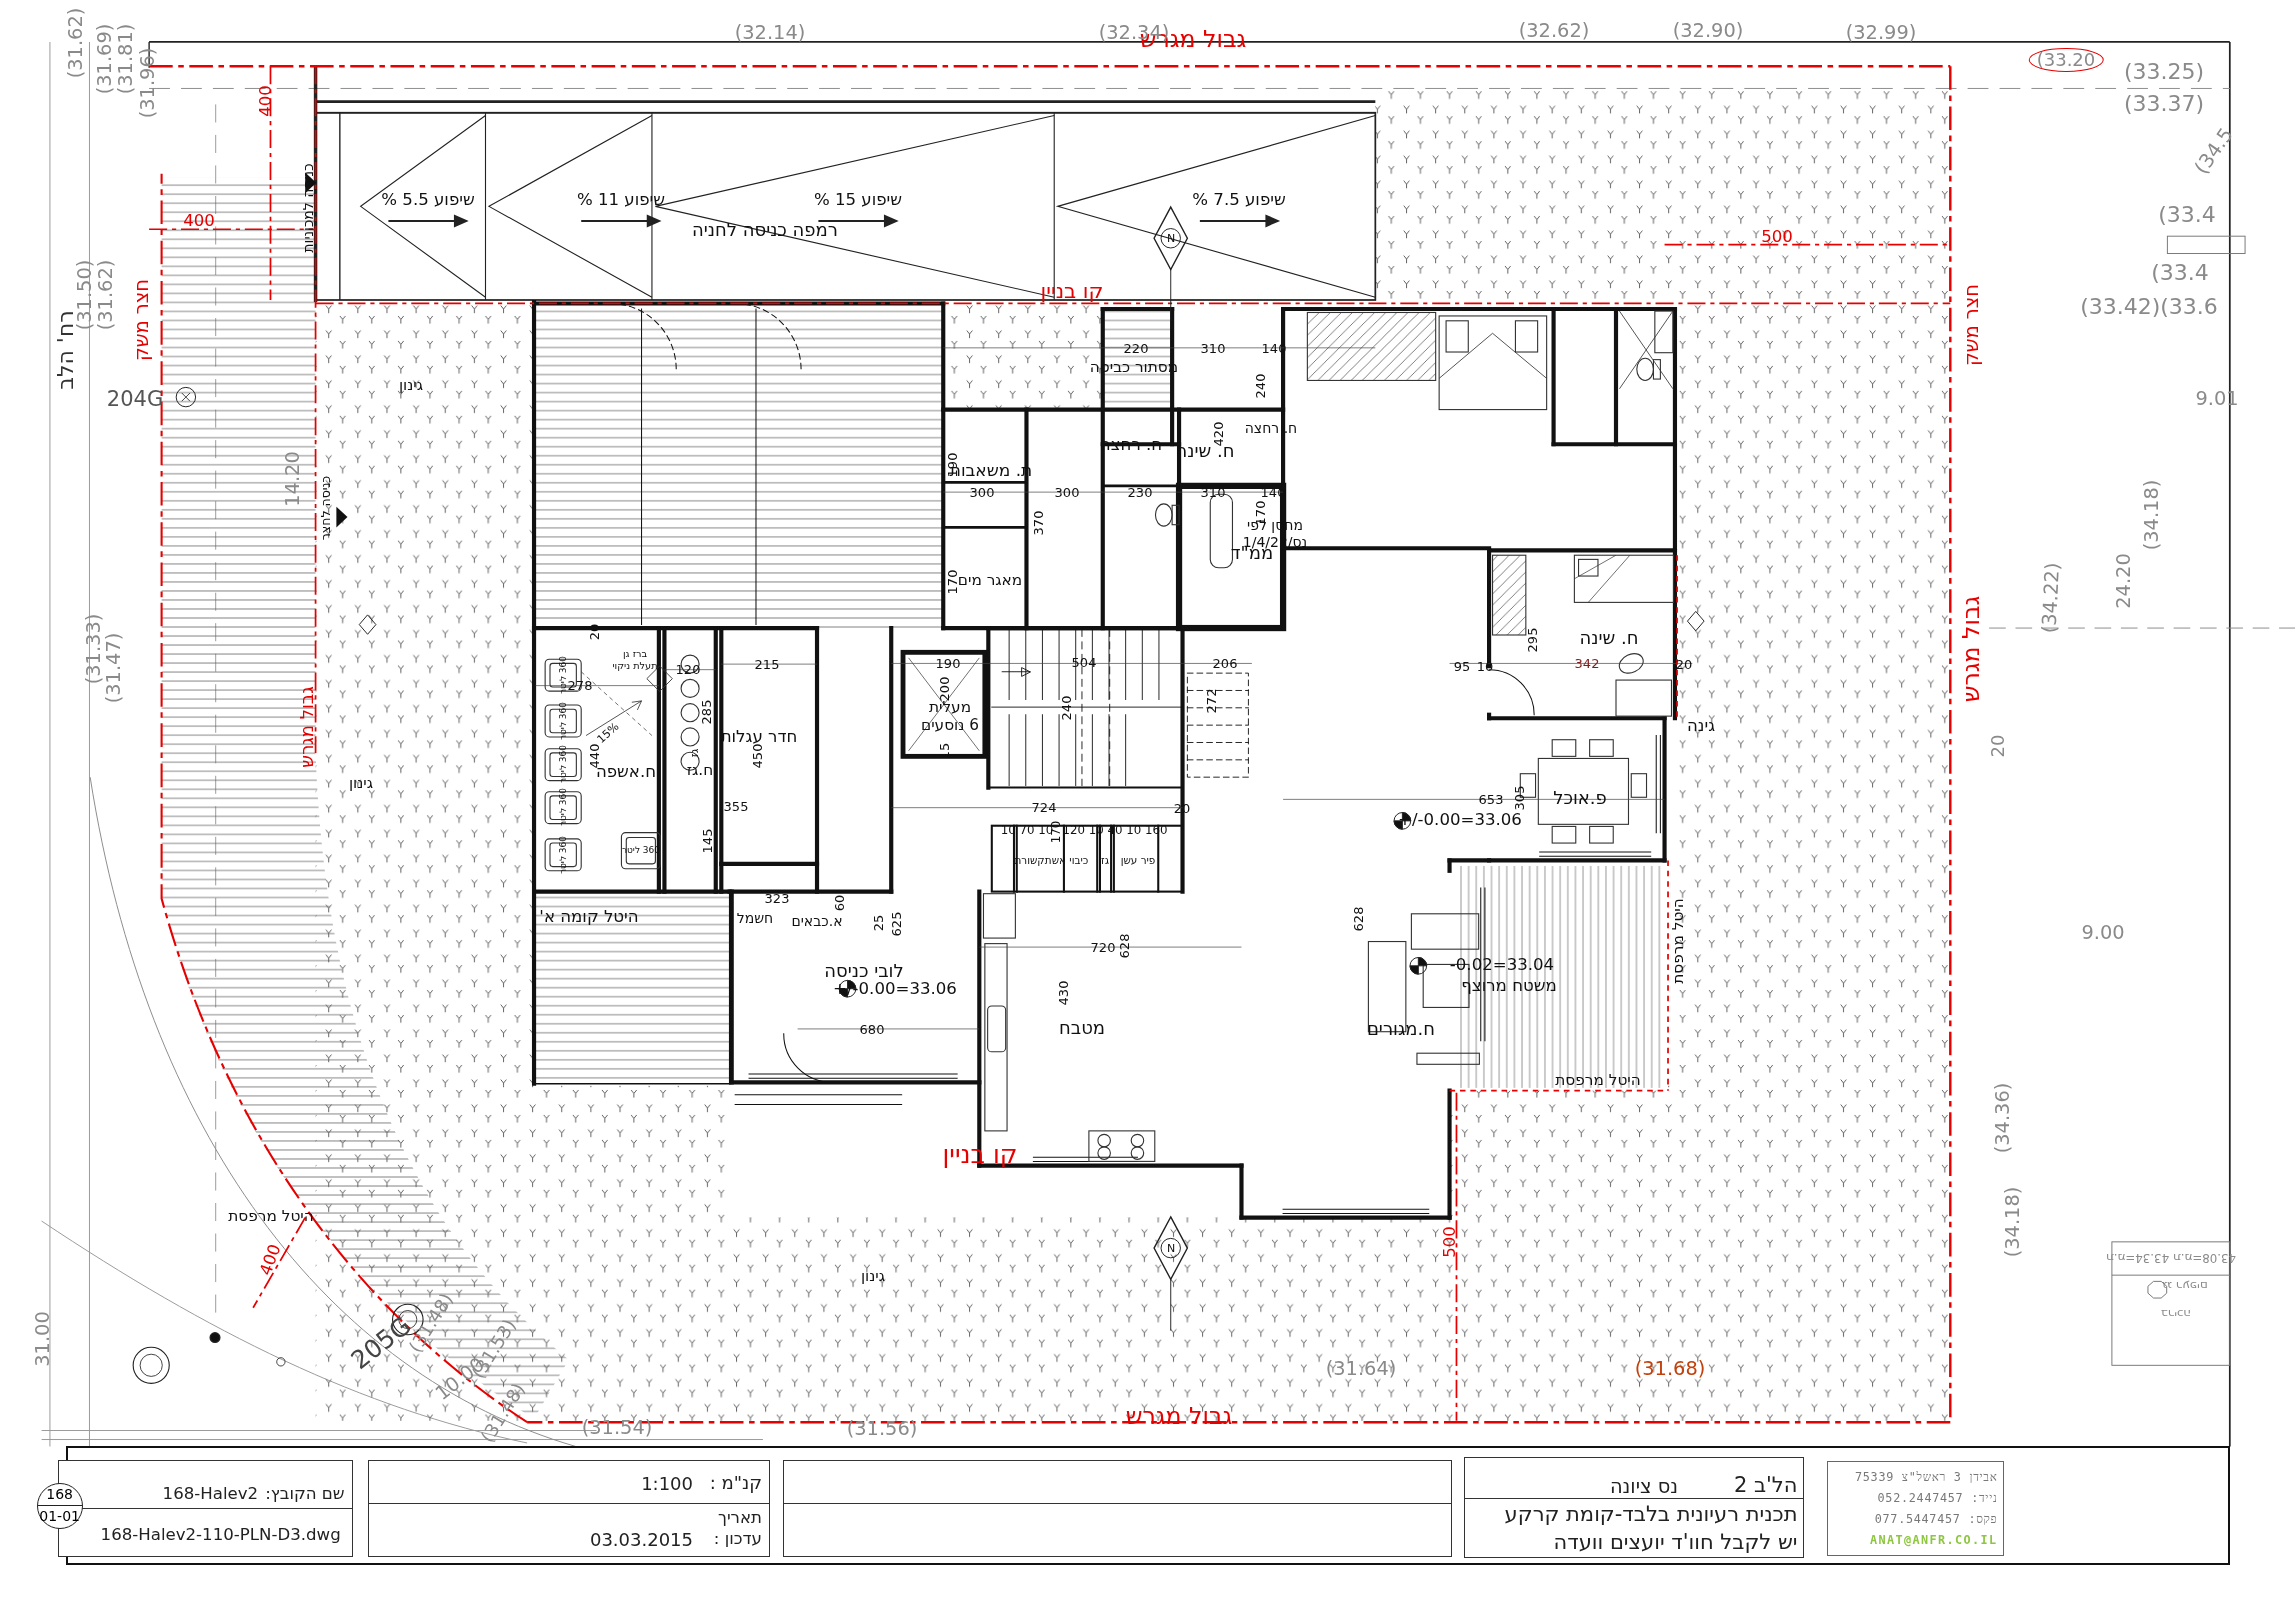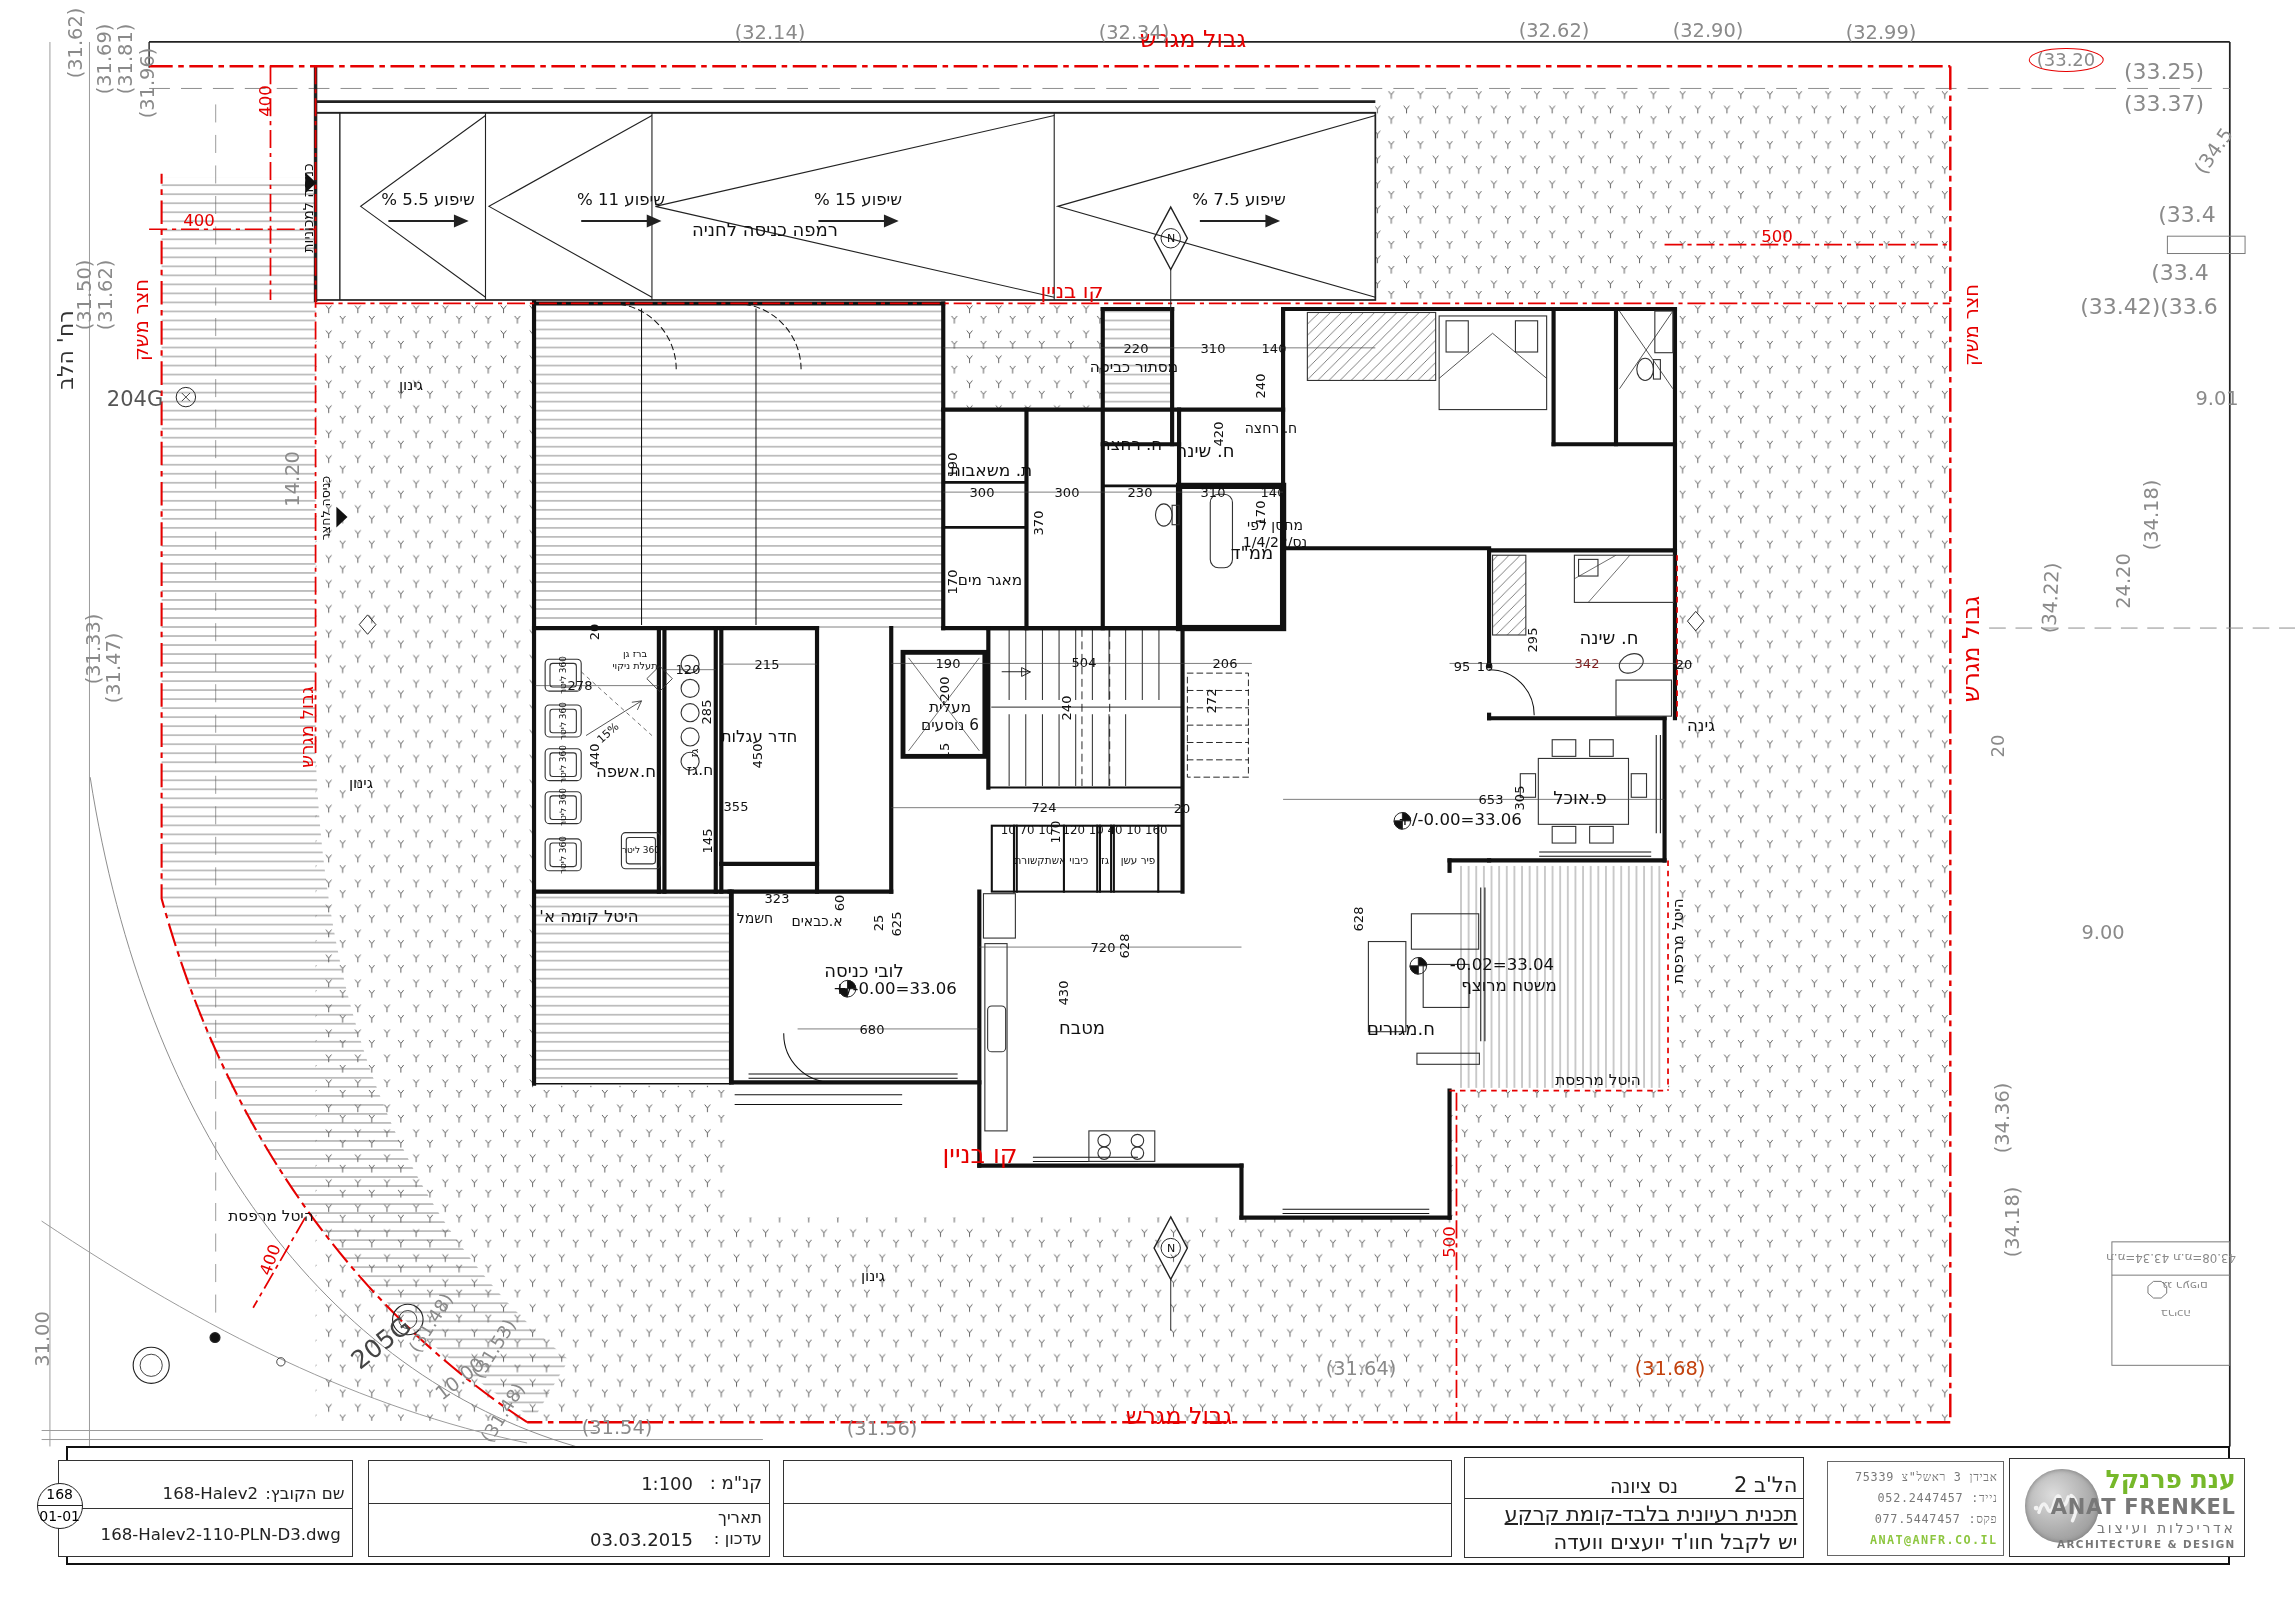--- a/index.html
+++ b/index.html
@@ -631,40 +631,27 @@
   </div>
 
   <div class="tb-box" style="left:715px;top:11.8px;width:669px;height:97px;">
     <div class="tb-row" style="top:42px;"></div>
   </div>
 
   <div class="tb-box" style="left:1396px;top:9px;width:340px;height:101px;">
     <div class="tb-row" style="top:40px;"></div>
     <div class="t" style="right:5.5px;top:15.3px;font-size:21px;" dir="rtl">הל'ב 2</div>
     <div class="t" style="right:125px;top:16.6px;font-size:19.4px;" dir="rtl">נס ציונה</div>
-    <div class="t" style="right:5.5px;top:44px;font-size:21px;text-decoration:underline;" dir="rtl">תכנית רעיונית בלבד-קומת קרקע</div>
+    <div class="t" style="right:5.5px;top:44px;font-size:21px;" dir="rtl">תכנית רעיונית בלבד-קומת קרקע</div>
     <div class="t" style="right:5.5px;top:72px;font-size:21px;" dir="rtl">יש לקבל חוו'ד יועצים וועדה</div>
   </div>
 
   <div class="tb-box" style="left:1759px;top:12.5px;width:177px;height:95px;border-color:#666;">
     <div class="t lgray" style="right:5.5px;top:8.3px;font-size:11.8px;letter-spacing:0.7px;font-family:'DejaVu Sans Mono',monospace;" dir="rtl">אבידן 3 ראשל"צ  75339</div>
     <div class="t lgray" style="right:5.5px;top:29px;font-size:11.8px;letter-spacing:0.7px;font-family:'DejaVu Sans Mono',monospace;" dir="rtl">נייד:  052.2447457</div>
     <div class="t lgray" style="right:5.5px;top:50px;font-size:11.8px;letter-spacing:0.7px;font-family:'DejaVu Sans Mono',monospace;" dir="rtl">פקס:  077.5447457</div>
     <div class="t" style="right:5.5px;top:71px;font-size:11.8px;letter-spacing:1.4px;color:#8dc63f;font-weight:bold;font-family:'DejaVu Sans Mono',monospace;">ANAT@ANFR.CO.IL</div>
   </div>
 
-  <div class="tb-box" style="left:1941px;top:10.4px;width:236px;height:99px;">
-    <div id="logo-coin">
-      <svg width="74" height="74" viewBox="0 0 106 106">
-        <path d="M20,62 q6,-20 12,-6 q5,12 10,-8 q5,-18 10,-2 q4,14 10,-6" fill="none" stroke="#f2f2f2" stroke-width="5" stroke-linecap="round"></path>
-        <path d="M66,38 q14,10 2,36" fill="none" stroke="#f2f2f2" stroke-width="5" stroke-linecap="round"></path>
-        <circle cx="16" cy="56" r="3.5" fill="#f2f2f2"></circle>
-      </svg>
-    </div>
-    <div class="t green" style="right:8.3px;top:5.5px;font-size:25px;font-weight:bold;" dir="rtl">ענת פרנקל</div>
-    <div class="t lgray" style="right:8.3px;top:36px;font-size:21px;font-weight:bold;letter-spacing:0.7px;">ANAT FRENKEL</div>
-    <div class="t lgray" style="right:8.3px;top:61px;font-size:14px;letter-spacing:2.8px;" dir="rtl">אדריכלות ועיצוב</div>
-    <div class="t lgray" style="right:8.3px;top:79px;font-size:10.4px;font-weight:bold;letter-spacing:1.4px;">ARCHITECTURE &amp; DESIGN</div>
-  </div>
 </div>
 
 </div>
 
 
 </body></html>

